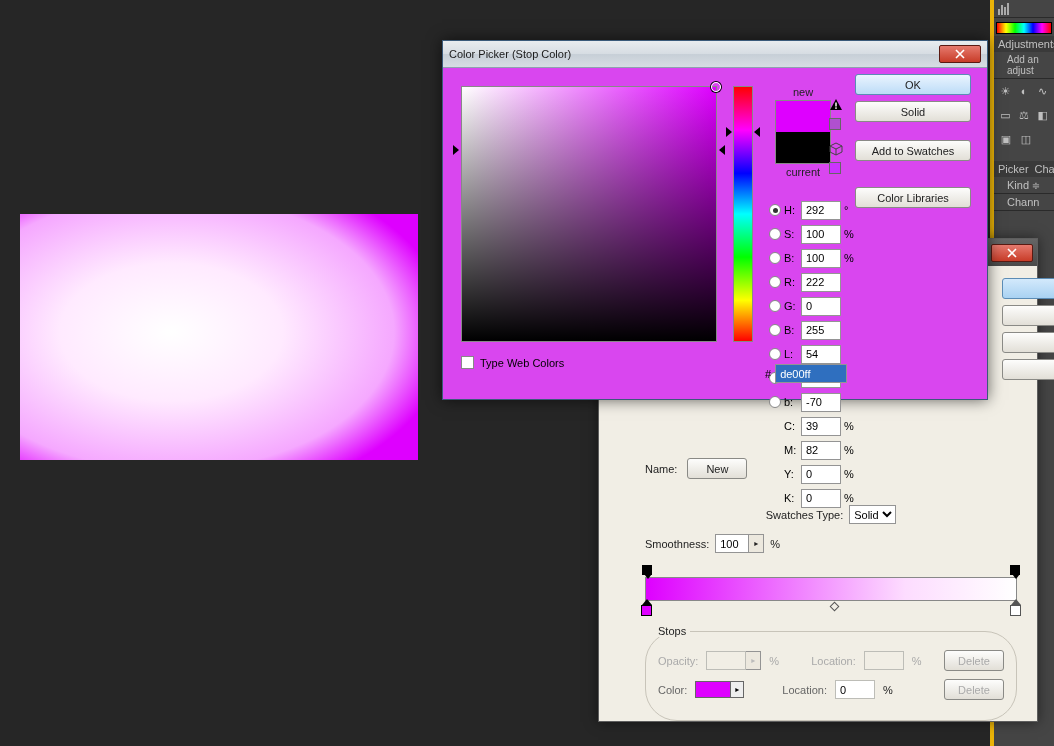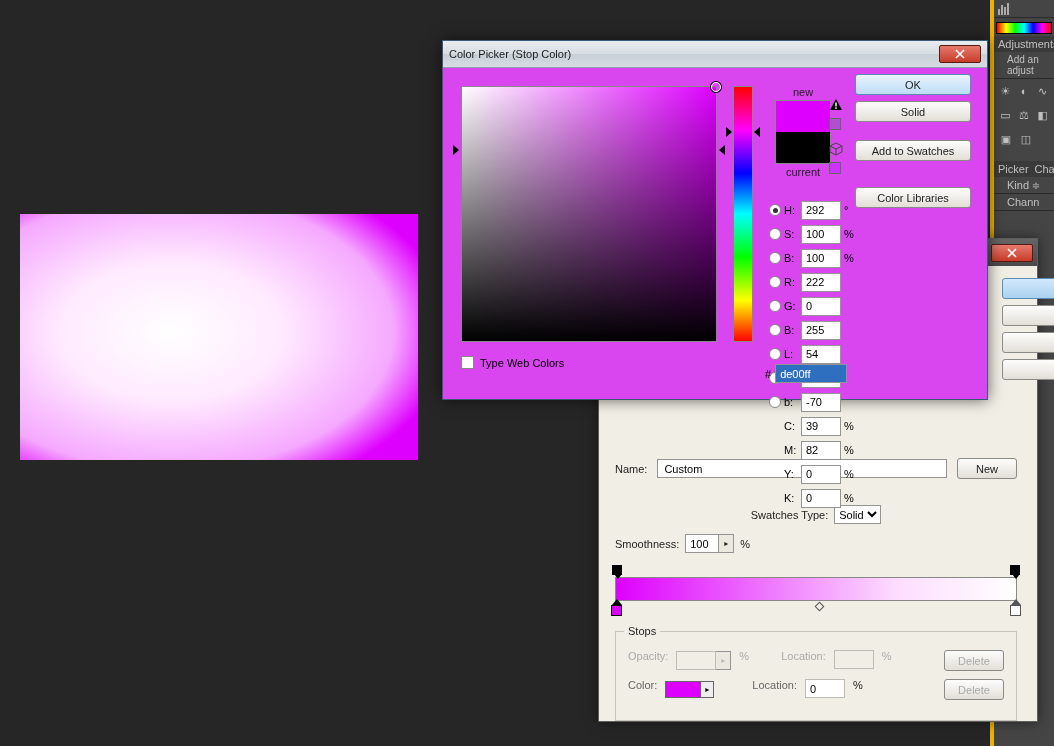--- a/index.html
+++ b/index.html
@@ -30,21 +30,21 @@
   }
   .gradient-dialog .titlebar {
     height: 27px; background: linear-gradient(to bottom, #656565, #4a4a4a);
     display: flex; align-items: center; justify-content: flex-end; padding: 0 4px;
   }
   .close-btn {
     width: 42px; height: 18px; background: linear-gradient(to bottom, #e67a6e, #c83c28);
     border: 1px solid #5a1a12; border-radius: 2px; color: #fff; display:flex; align-items:center; justify-content:center;
     font-size: 11px; cursor: pointer;
   }
-  .gradient-dialog .body { padding: 16px 20px 12px 16px; color: #222; position: relative; }
+  .gradient-dialog .body { padding: 16px 20px 12px 16px; color: #222; position: relative; margin-left: 30px; }
 
   .name-row { display: flex; align-items: center; gap: 10px; margin-top: 176px; }
   .name-row input { flex: 1; height: 19px; border: 1px solid #949494; padding: 0 6px; background:#fff; }
   .ps-button {
     height: 21px; min-width: 60px; padding: 0 10px;
     background: linear-gradient(to bottom, #fdfdfc, #e2dfd7);
     border: 1px solid #8a8a86; border-radius: 3px; color: #222; cursor: pointer;
   }
 
   .group-box { border: 1px solid #c8c4b9; padding: 10px 12px 12px; margin-top: 16px; position: relative; }
@@ -61,21 +61,21 @@
   .gradient-bar {
     height: 24px; border: 1px solid #888;
     background: linear-gradient(to right, #de00ff 0%, #fddcff 70%, #ffffff 100%);
   }
   .opacity-stop { position:absolute; top:-12px; width:10px; height:10px; background:#000; border:1px solid #000; cursor:pointer;}
   .opacity-stop .cap { position:absolute; left:1px; top:8px; width:0;height:0;border-left:4px solid transparent;border-right:4px solid transparent;border-top:5px solid #000;}
   .color-stop { position:absolute; bottom:-15px; width:11px; height:11px; border:1px solid #555; background:#fff; cursor:pointer;}
   .color-stop .cap { position:absolute; left:0px; top:-7px; width:0;height:0;border-left:5px solid transparent;border-right:5px solid transparent;border-bottom:6px solid #555;}
   .midpoint { position:absolute; bottom:-9px; width:7px;height:7px; transform: rotate(45deg); border:1px solid #555; background:#f1eee5;}
 
-  .stops-box .row { display:flex; gap:8px; margin: 8px 0; }
+  .stops-box .row { display:flex; align-items:center; gap:8px; margin: 8px 0; }
   .stops-box label { color:#666; }
   .stops-box .disabled { color:#aaa; }
   .stops-box input { width:40px; height:19px; border:1px solid #bdbdb7; padding:0 4px; background:#fff;}
   .color-swatch-btn { display:flex; align-items:center; }
   .color-swatch { width:36px; height:17px; border:1px solid #666; background:#de00ff; }
   .swatch-arrow { width:13px; height:17px; border:1px solid #666; border-left:none; display:flex;align-items:center;justify-content:center;font-size:8px;color:#000;background:#eee;}
 
   
   .picker-dialog {
     position: absolute; left: 442px; top: 40px; width: 546px; height: 360px;
@@ -188,21 +188,20 @@
   <div class="titlebar">
     <div class="close-btn">
       <svg width="10" height="10" viewBox="0 0 10 10">
           <path d="M1 1 L9 9 M9 1 L1 9" stroke="#fff" stroke-width="1.6"></path>
         </svg>
     </div>
   </div>
   <div class="body">
     <div class="name-row">
       <label>Name:</label>
-      <input type="text" value="Custom" style="">
       <button class="ps-button">New</button>
     </div>
 
     <div class="group-box" style="border:none; padding:10px 0 0;">
       <div class="gt-row center">
         <label>Swatches Type:</label>
         <select class="select-mini">
           <option>Solid</option>
         </select>
       </div>
@@ -225,21 +224,21 @@
         <div class="gradient-bar"></div>
         <div class="color-stop" style="left:-4px; background:#de00ff; border-color:#000;">
             <div class="cap" style="border-bottom-color:#000;"></div>
           </div>
         <div class="midpoint" style="left:50%;"></div>
         <div class="color-stop" style="right:-4px;">
             <div class="cap"></div>
           </div>
       </div>
 
-      <div class="group-box stops-box" style="margin-top:30px;">
+      <div class="group-box stops-box" style="margin-top:30px;border-radius:32px;">
         <span class="legend">Stops</span>
         <div class="row">
           <label class="disabled">Opacity:</label>
           <div class="spinner">
             <input type="text" disabled="" style="background: rgb(241, 238, 229);">
             <div class="arrow" style="color:#bbb;">▸</div>
           </div>
           <span class="disabled">%</span>
           <span style="width:16px;"></span>
           <label class="disabled">Location:</label>

